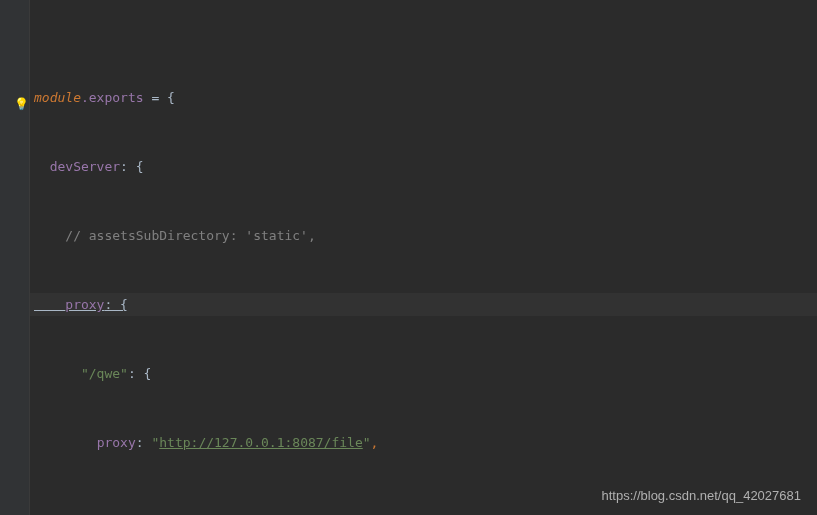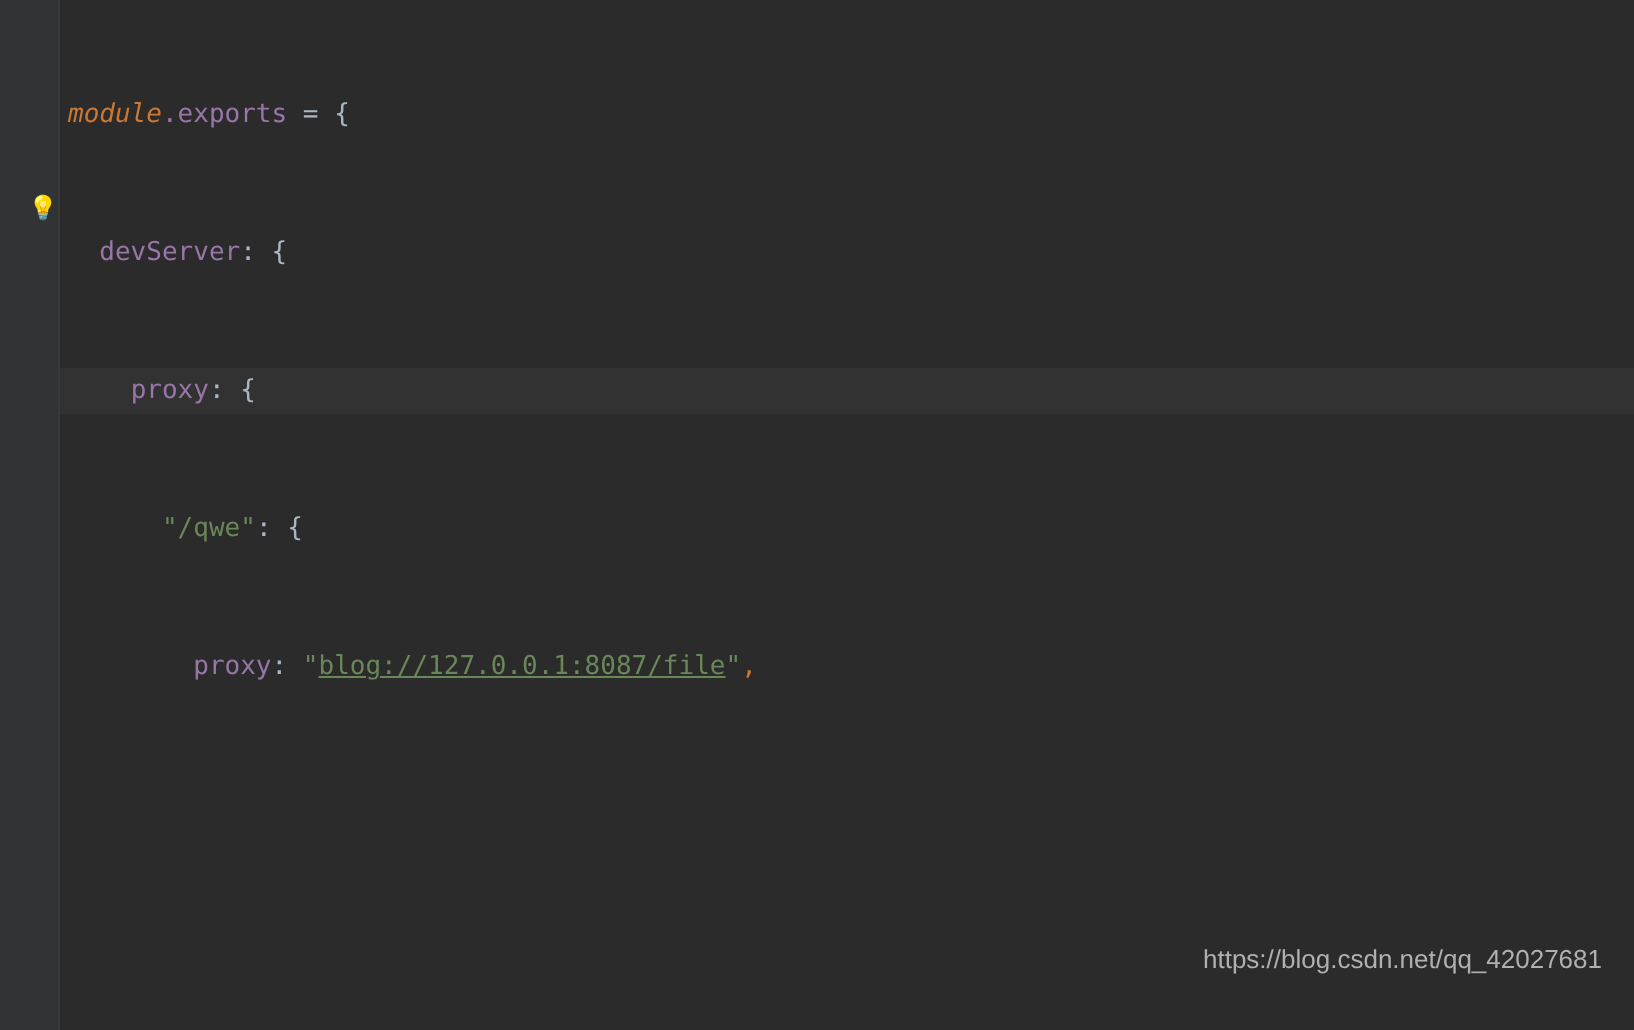--- a/index.html
+++ b/index.html
@@ -30,58 +30,61 @@
     top: 93px;
     color: #f0a732;
     font-size: 12px;
   }
   .code {
     flex: 1;
     padding: 0;
     color: #a9b7c6;
     white-space: pre;
     position: relative;
+    margin-top: 40px;
   }
   .line {
     padding-left: 4px;
     height: 23px;
   }
   .line.caret {
     background: #323232;
+    text-decoration: underline;
   }
   .kw-module { color: #cc7832; font-style: italic; }
   .prop { color: #9876aa; }
   .punct { color: #a9b7c6; }
   .op { color: #a9b7c6; }
   .str { color: #6a8759; }
   .str-url { color: #6a8759; text-decoration: underline; }
   .comment { color: #808080; }
   .comma-orange { color: #cc7832; }
   .watermark {
     position: absolute;
     right: 16px;
-    bottom: 24px;
+    bottom: 8px;
     color: #b0b0b0;
     font-family: Arial, sans-serif;
     font-size: 13px;
   }
 </style>
 </head>
 <body>
 
 <div class="editor">
   <div class="gutter">
     <span class="gutter-bulb">💡</span>
   </div>
   <div class="code">
     <div class="line"><span class="kw-module">module</span><span class="prop">.exports</span><span class="op"> = {</span></div>
     <div class="line">  <span class="prop">devServer</span><span class="punct">: {</span></div>
+    <div class="line">    <span class="comment">// assetsSubDirectory: 'static',</span></div>
     <div class="line caret">    <span class="prop">proxy</span><span class="punct">: {</span></div>
     <div class="line">      <span class="str">"/qwe"</span><span class="punct">: {</span></div>
-    <div class="line">        <span class="prop">proxy</span><span class="punct">: </span><span class="str">"</span><span class="str-url">blog://127.0.0.1:8087/file</span><span class="str">"</span><span class="comma-orange">,</span></div>
+    <div class="line">        <span class="prop">proxy</span><span class="punct">: </span><span class="str">"</span><span class="str-url">http://127.0.0.1:8087/file</span><span class="str">"</span><span class="comma-orange">,</span></div>
     
     
     
     
     
     
     
     
     
     

